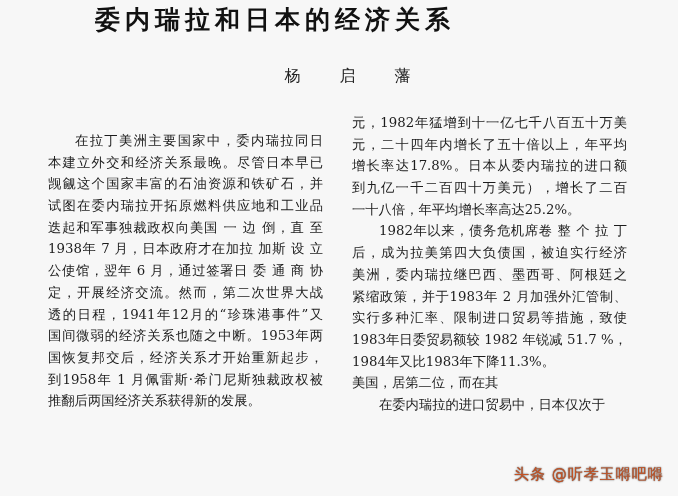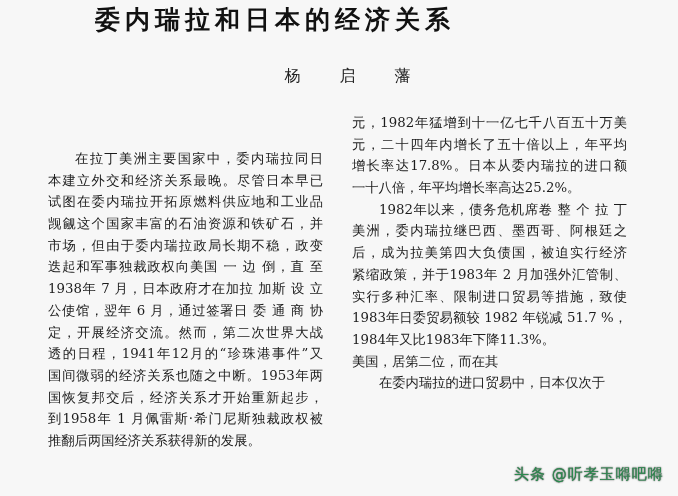--- a/index.html
+++ b/index.html
@@ -36,21 +36,21 @@
       text-align: center;
       font-family: "DejaVu Serif", serif;
       font-size: 16px;
       letter-spacing: 17px;
       padding-left: 17px;
       line-height: 22px;
       color: #222;
     }
     .col {
       position: absolute;
-      top: 148px;
+      top: 130px;
       width: 275px;
       font-size: 13.3px;
       line-height: 21.7px;
       color: #1c1c1c;
     }
     .col-left { left: 48px; }
     .col-right { left: 352px; top: 112px; }
     .line {
       display: block;
       white-space: nowrap;
@@ -59,58 +59,58 @@
       height: 21.7px;
     }
     .line.last { text-align-last: left; }
     .indent { padding-left: 27px; }
     .watermark {
       position: absolute;
       left: 514px;
       top: 465px;
       font-family: "DejaVu Sans", sans-serif;
       font-size: 15px;
-      color: #15803d;
+      color: #c2410c;
       text-shadow: 0 0 2px #555, 0 0 1px #333;
       letter-spacing: 1px;
       opacity: 0.9;
       white-space: nowrap;
     }
   </style>
 </head>
 <body>
 
 <div class="title">委内瑞拉和日本的经济关系</div>
 <div class="author">杨 启 藩</div>
 
 <div class="col col-left">
   <span class="line indent">在拉丁美洲主要国家中，委内瑞拉同日</span>
   <span class="line">本建立外交和经济关系最晚。尽管日本早已</span>
+  <span class="line">觊觎这个国家丰富的石油资源和铁矿石，并</span>
   <span class="line">试图在委内瑞拉开拓原燃料供应地和工业品</span>
-  <span class="line">觊觎这个国家丰富的石油资源和铁矿石，并</span>
-  <span class="line">市场，但由于委内瑞拉政局长期不稳，政变</span>
   <span class="line">迭起和军事独裁政权向美国 一 边 倒，直 至</span>
   <span class="line">1938年 7 月，日本政府才在加拉 加斯 设 立</span>
   <span class="line">公使馆，翌年 6 月，通过签署日 委 通 商 协</span>
   <span class="line">定，开展经济交流。然而，第二次世界大战</span>
   <span class="line">透的日程，1941年12月的“珍珠港事件”又</span>
   <span class="line">国间微弱的经济关系也随之中断。1953年两</span>
   <span class="line">国恢复邦交后，经济关系才开始重新起步，</span>
   <span class="line">到1958年 1 月佩雷斯·希门尼斯独裁政权被</span>
   <span class="line last">推翻后两国经济关系获得新的发展。</span>
 </div>
 
 <div class="col col-right">
   <span class="line">元，1982年猛增到十一亿七千八百五十万美</span>
   <span class="line">元，二十四年内增长了五十倍以上，年平均</span>
   <span class="line">增长率达17.8%。日本从委内瑞拉的进口额</span>
+  <span class="line">到九亿一千二百四十万美元），增长了二百</span>
   <span class="line last">一十八倍，年平均增长率高达25.2%。</span>
   <span class="line indent">1982年以来，债务危机席卷 整 个 拉 丁</span>
+  <span class="line">后，成为拉美第四大负债国，被迫实行经济</span>
   <span class="line">美洲，委内瑞拉继巴西、墨西哥、阿根廷之</span>
-  <span class="line">后，成为拉美第四大负债国，被迫实行经济</span>
   <span class="line">紧缩政策，并于1983年 2 月加强外汇管制、</span>
   <span class="line">实行多种汇率、限制进口贸易等措施，致使</span>
   <span class="line">1983年日委贸易额较 1982 年锐减 51.7 %，</span>
   <span class="line last">1984年又比1983年下降11.3%。</span>
   <span class="line last">美国，居第二位，而在其</span>
   <span class="line indent last">在委内瑞拉的进口贸易中，日本仅次于</span>
 </div>
 
 <div class="watermark">头条 @听孝玉嘚吧嘚</div>
 

